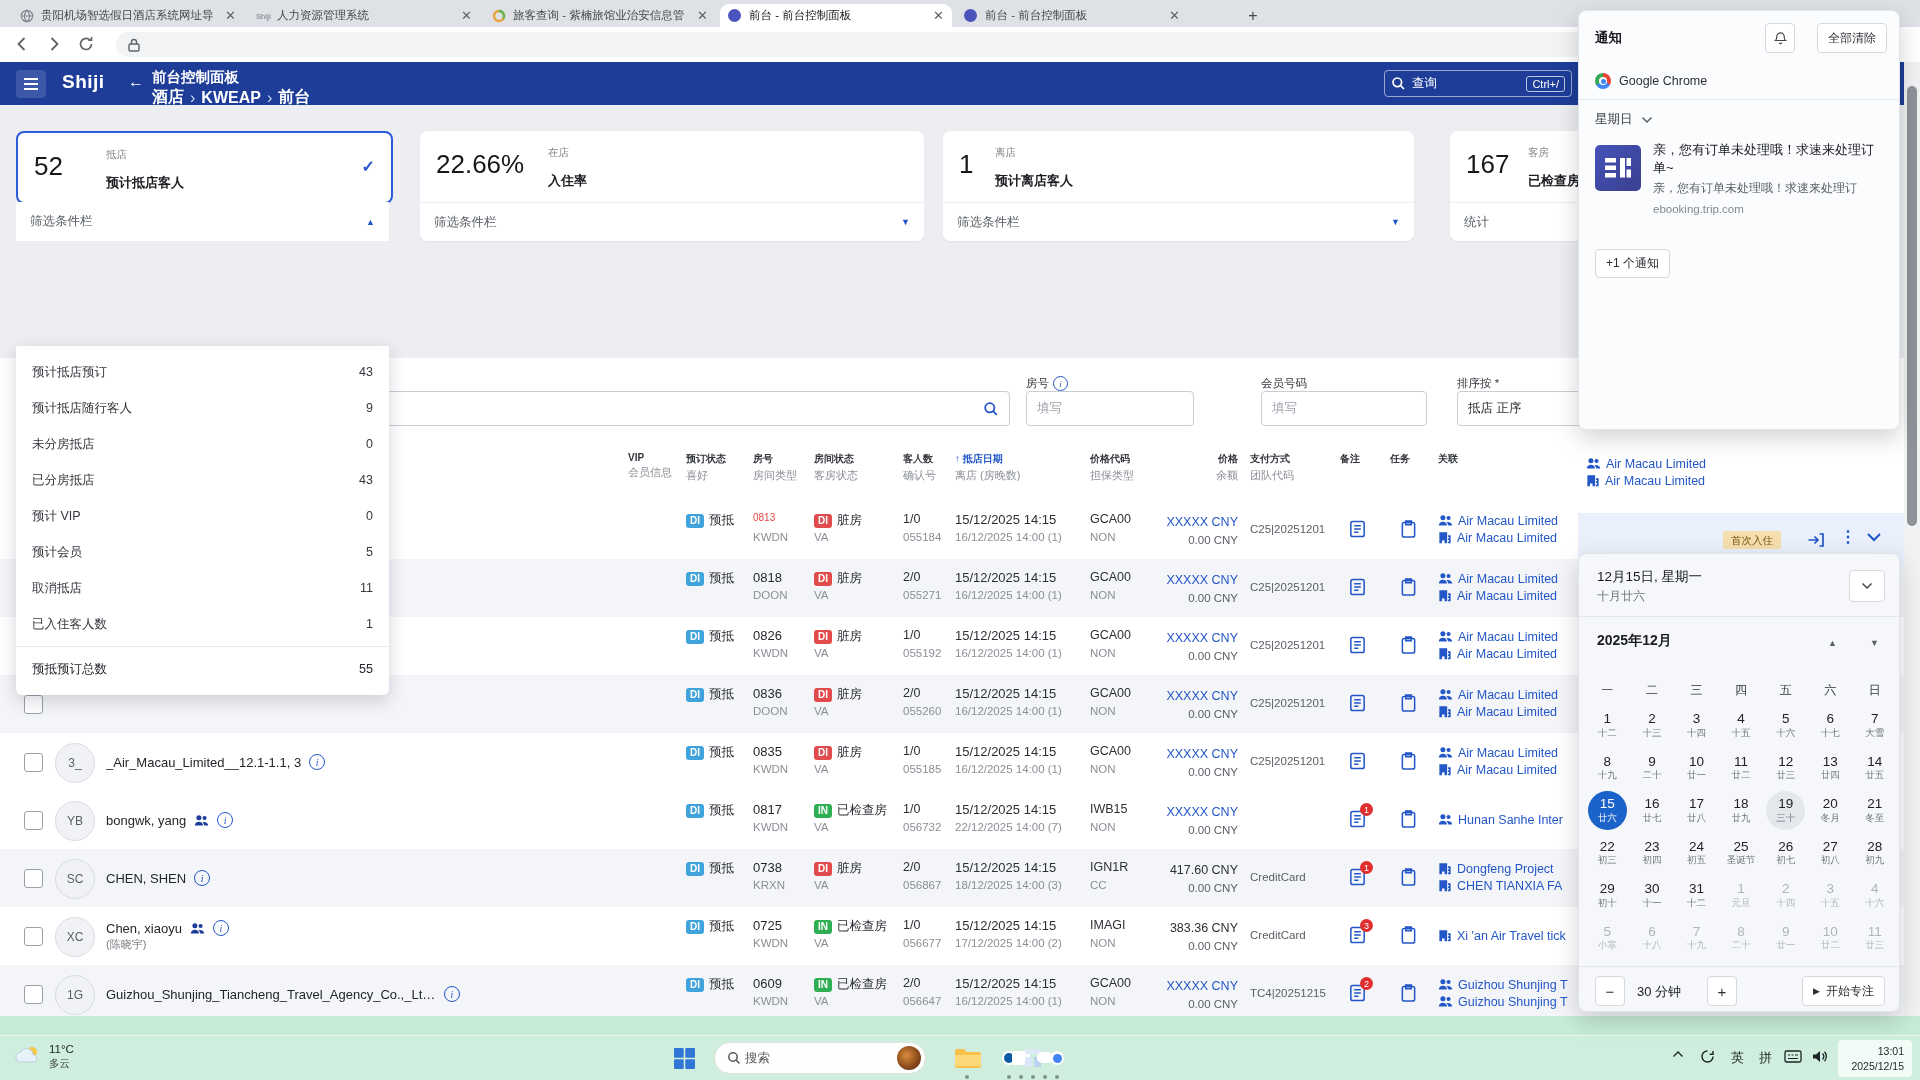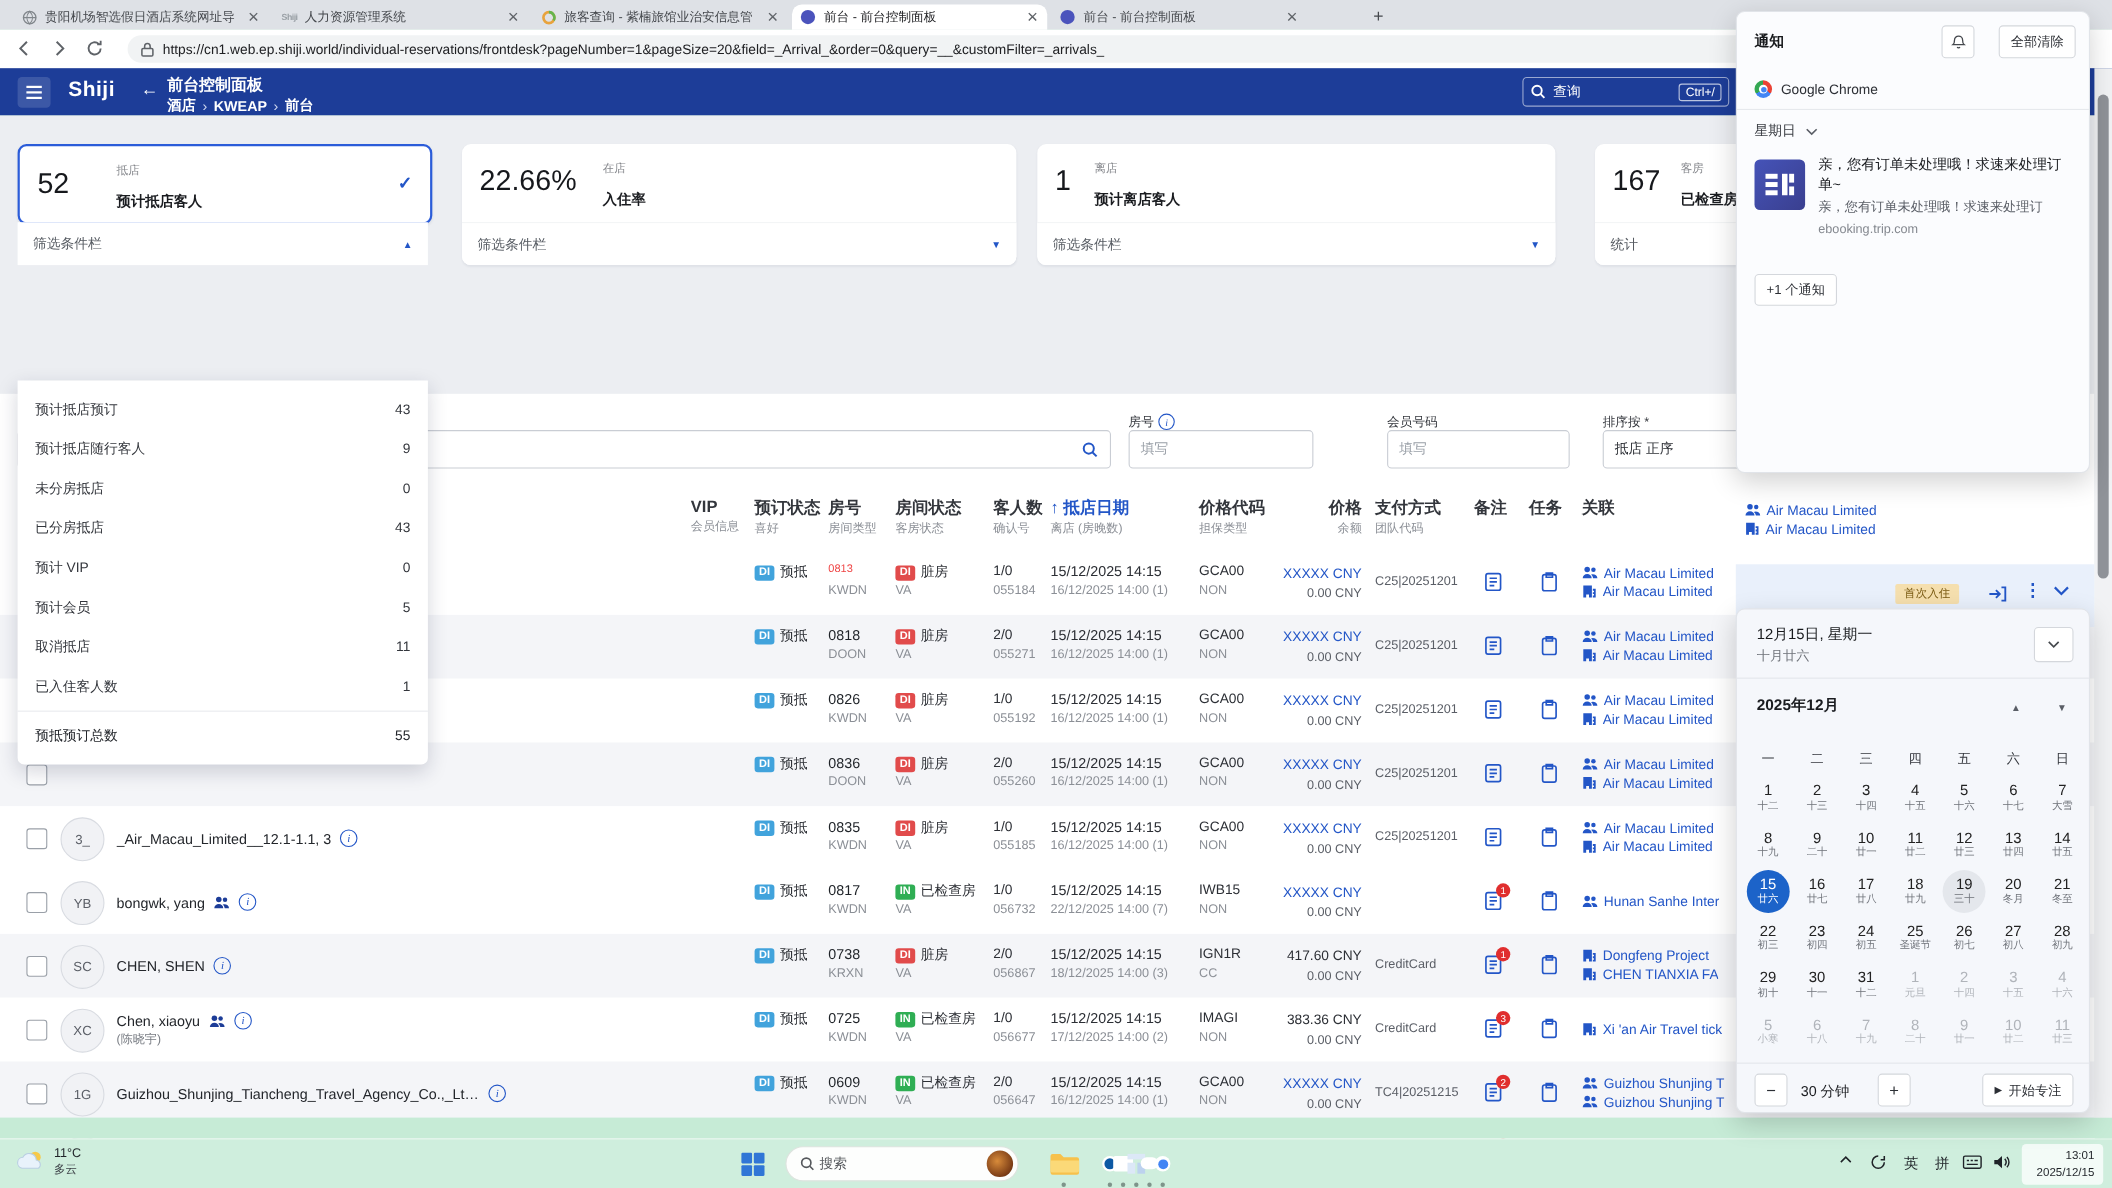--- a/index.html
+++ b/index.html
@@ -22,21 +22,21 @@
     display:flex;align-items:center;padding:0 12px;font-size:12.5px;color:#202124;box-sizing:border-box;gap:8px}
   .urlpill span{white-space:nowrap;overflow:hidden}
   
   .apphead{position:absolute;left:0;top:62px;width:1920px;height:43px;background:#1d3d98;color:#fff}
   .hamb{position:absolute;left:16px;top:8px;width:30px;height:28px;background:rgba(255,255,255,.14);
     border-radius:4px;display:flex;flex-direction:column;justify-content:center;gap:3px;align-items:center}
   .hamb i{display:block;width:14px;height:2px;background:#fff}
   .shiji{position:absolute;left:62px;top:9px;font-size:19px;font-weight:bold;letter-spacing:.5px}
   .backarr{position:absolute;left:128px;top:11px;font-size:16px}
   .apptitle{position:absolute;left:152px;top:6px;font-size:14.5px;font-weight:bold}
-  .crumbs{position:absolute;left:152px;top:25px;font-size:13px;color:#cdd6ef;display:flex;gap:6px;align-items:center}
+  .crumbs{position:absolute;left:152px;top:25px;font-size:16px;color:#cdd6ef;display:flex;gap:6px;align-items:center}
   .crumbs b{color:#fff;font-weight:bold}
   .hsearch{position:absolute;left:1384px;top:8px;width:188px;height:27px;border:1px solid rgba(255,255,255,.55);
     border-radius:4px;display:flex;align-items:center;padding:0 6px;box-sizing:border-box;gap:6px}
   .hsearch .ql{font-size:12.5px;color:#fff;flex:1}
   .kbd{border:1px solid rgba(255,255,255,.7);border-radius:3px;font-size:11px;padding:1px 5px;color:#fff}
   
   .page{position:absolute;left:0;top:105px;width:1920px;height:911px;background:#eceef2}
   .card-top{position:absolute;background:#fff;border-radius:8px;box-shadow:0 1px 2px rgba(20,30,60,.06)}
   .cval{font-size:26px;color:#16181c;font-weight:400}
   .ctag{font-size:10.5px;color:#85878c}
@@ -47,21 +47,21 @@
   .selcheck{color:#2356c7;font-size:16px;font-weight:bold}
   .whitewrap{position:absolute;left:0;top:253px;width:1904px;height:763px;background:#fff}
   .flabel{position:absolute;font-size:11.5px;color:#33363c;display:flex;gap:4px;align-items:center}
   .finput{position:absolute;height:35px;border:1px solid #c9cdd4;border-radius:4px;background:#fff;
     box-sizing:border-box;display:flex;align-items:center;padding:0 10px;font-size:12.5px;color:#9aa0a8}
   .finput.valued{color:#2c2f35}
   .infoc{display:inline-flex;width:13px;height:13px;border:1.3px solid #2356c7;border-radius:50%;color:#2356c7;
     font-size:9px;align-items:center;justify-content:center;font-family:"Liberation Serif",serif;font-style:italic;flex:none}
   
   .thead{position:absolute;left:0;top:94px;width:1904px;height:40px}
-  .th1{font-size:15px;font-weight:bold;color:#33363c;white-space:nowrap}
+  .th1{font-size:10px;font-weight:bold;color:#33363c;white-space:nowrap}
   .th2{font-size:11px;color:#8b8f96;white-space:nowrap;margin-top:2px}
   .trow{position:absolute;left:0;width:1904px;height:58px;background:#fff}
   .trow.shade{background:#f4f5f8}
   .cb{position:absolute;left:24px;top:20px;width:17px;height:17px;border:1.5px solid #9aa0a8;border-radius:3px;background:#fff}
   .avatar{position:absolute;left:55px;top:10px;width:38px;height:38px;border-radius:50%;background:#f1f2f5;
     border:1px solid #d8dbe1;display:flex;align-items:center;justify-content:center;font-size:12px;color:#5a5e66}
   .nameblk{position:absolute;left:106px;top:0;height:58px;display:flex;flex-direction:column;justify-content:center;max-width:430px}
   .nline{display:flex;align-items:center;gap:8px;font-size:13px;color:#23262b;white-space:nowrap}
   .nsub{font-size:11px;color:#787c83;margin-top:1px}
   .cell1{position:absolute;top:11px;font-size:12.5px;color:#2c2f35;white-space:nowrap;display:flex;align-items:center;gap:5px}
@@ -179,21 +179,20 @@
           <path d="M15.5 10a5.5 5.5 0 1 1-1.8-4.1M15.5 3v3.2h-3.2" fill="none" stroke="#5f6368" stroke-width="1.7"></path>
         </svg>
       </div>
     <div class="urlpill">
       <span>
         <svg width="12" height="14" viewBox="0 0 12 14">
             <rect x="1" y="6" width="10" height="7" rx="1.2" fill="none" stroke="#5f6368" stroke-width="1.4"></rect>
             <path d="M3.5 6V4a2.5 2.5 0 0 1 5 0v2" fill="none" stroke="#5f6368" stroke-width="1.4"></path>
           </svg>
         </span>
-      <span>https://cn1.web.ep.shiji.world/individual-reservations/frontdesk?pageNumber=1&amp;pageSize=20&amp;field=_Arrival_&amp;order=0&amp;query=__&amp;customFilter=_arrivals_</span>
     </div>
   </div>
 
   <div class="apphead">
     <div class="hamb">
         <i></i>
         <i></i>
         <i></i>
       </div>
     <div class="shiji">Shiji</div>

